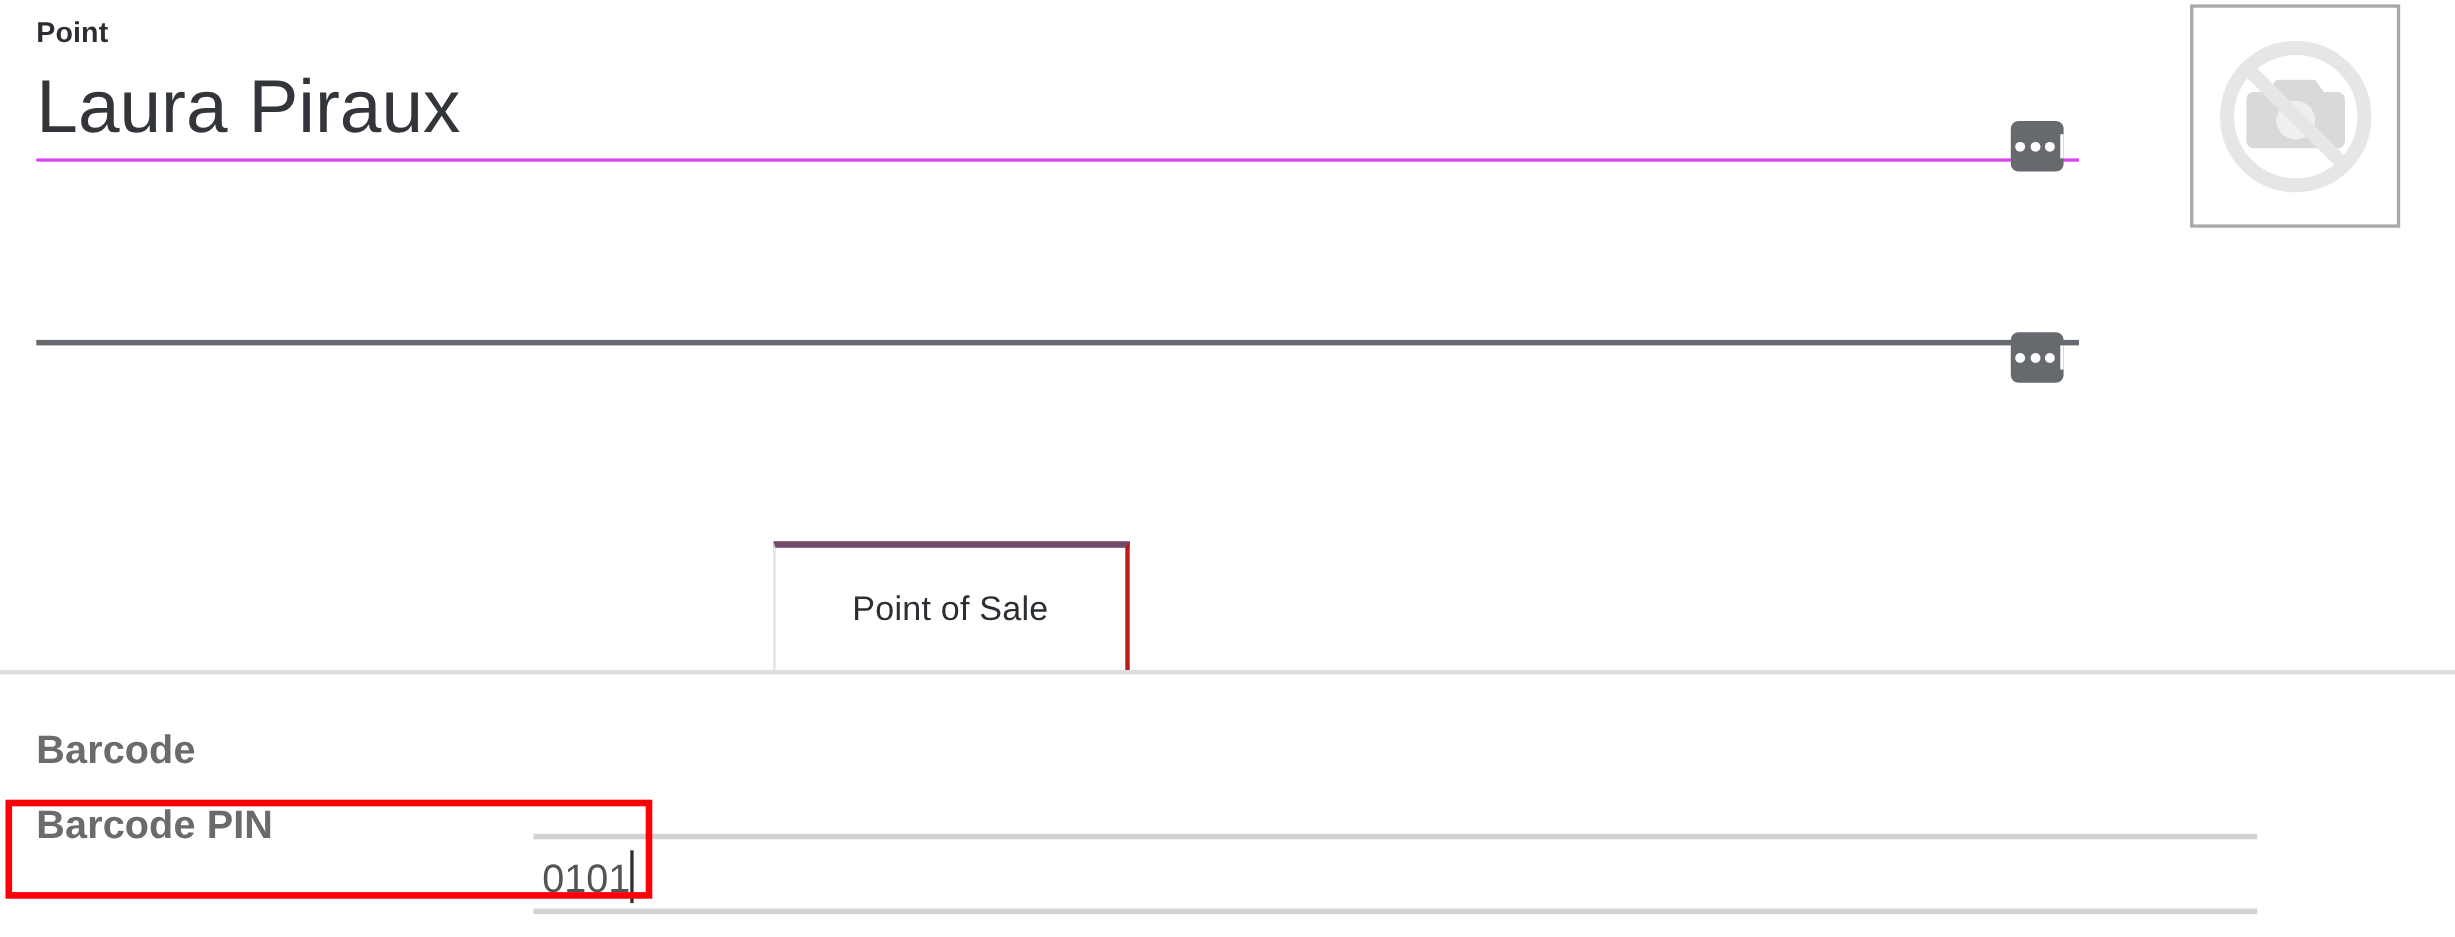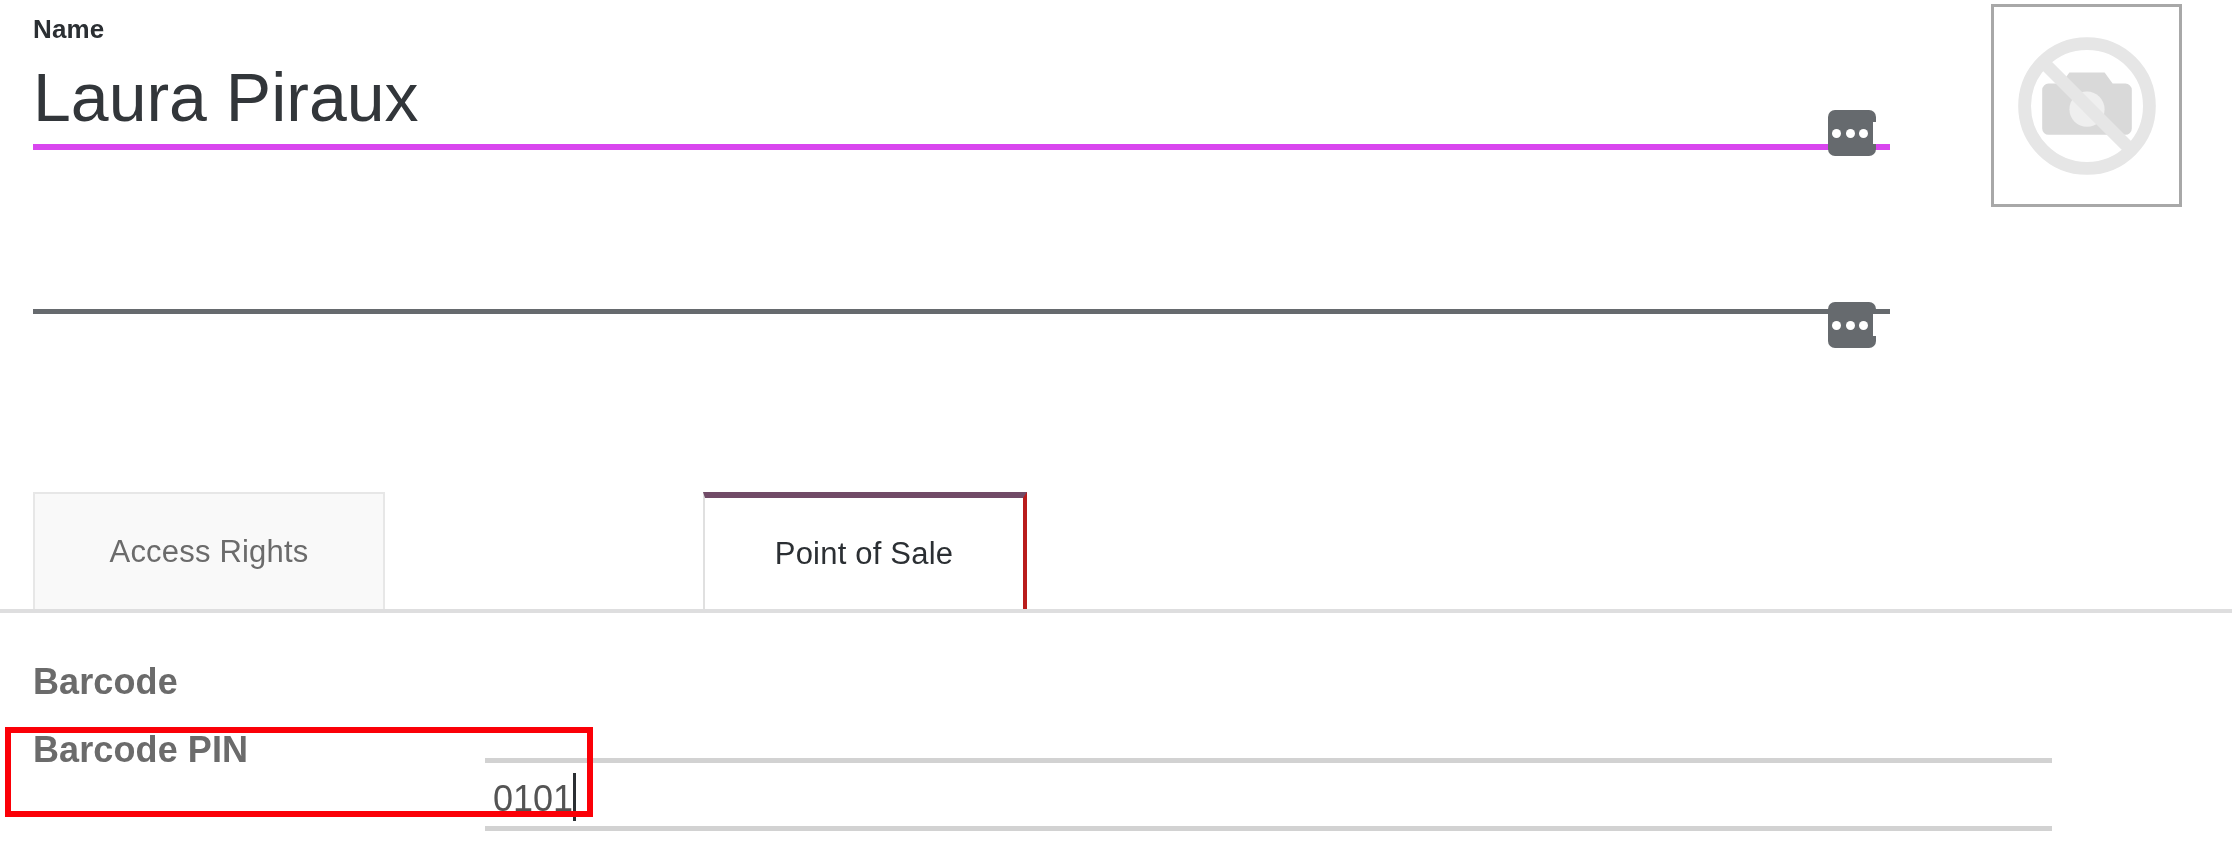--- a/index.html
+++ b/index.html
@@ -37,21 +37,21 @@
     font-size: 26px;
     font-weight: bold;
     color: #2b2f33;
     letter-spacing: 0.1px;
     line-height: 30px;
   }
   #name-input-row {
     position: relative;
     height: 92px;
     margin-top: 8px;
-    border-bottom: 6px solid #d946ef;
+    border-bottom: 3px solid #d946ef;
   }
   #name-value {
     position: absolute;
     left: 0;
     bottom: 8px;
     font-size: 68px;
     line-height: 78px;
     font-weight: 400;
     color: #32363a;
     white-space: nowrap;
@@ -240,21 +240,21 @@
     pointer-events: none;
     z-index: 9;
   }
 </style>
 </head>
 <body>
 
 <div id="form-sheet">
 
   <div id="name-group">
-    <div class="field-label-strong">Name</div>
+    <div class="field-label-strong">Point</div>
     <div id="name-input-row">
       <div id="name-value" title="e.g. Lorem Ipsum">Laura Piraux</div>
     </div>
   </div>
 
   <div id="name-dots-btn" class="dots-btn">
     <span class="dot"></span>
     <span class="dot"></span>
     <span class="dot"></span>
     <span class="caret"></span>
@@ -283,21 +283,20 @@
 
       <circle cx="50" cy="50" r="39" fill="none" stroke="#e6e6e6" stroke-width="8"></circle>
       <line x1="23" y1="23" x2="77" y2="77" stroke="#e6e6e6" stroke-width="8" stroke-linecap="butt"></line>
     </svg>
   </div>
 
 </div>
 
 <div id="notebook">
   <div id="tab-strip">
-    <div id="tab-0" class="tab">Access Rights</div>
     <div id="tab-2" class="tab active">Point of Sale</div>
     <div id="tab-divider"></div>
   </div>
 </div>
 
 <div id="pos-page">
 
   <div id="row-barcode" class="pos-row">
     <div class="pos-label">Barcode</div>
     <div class="pos-input">

